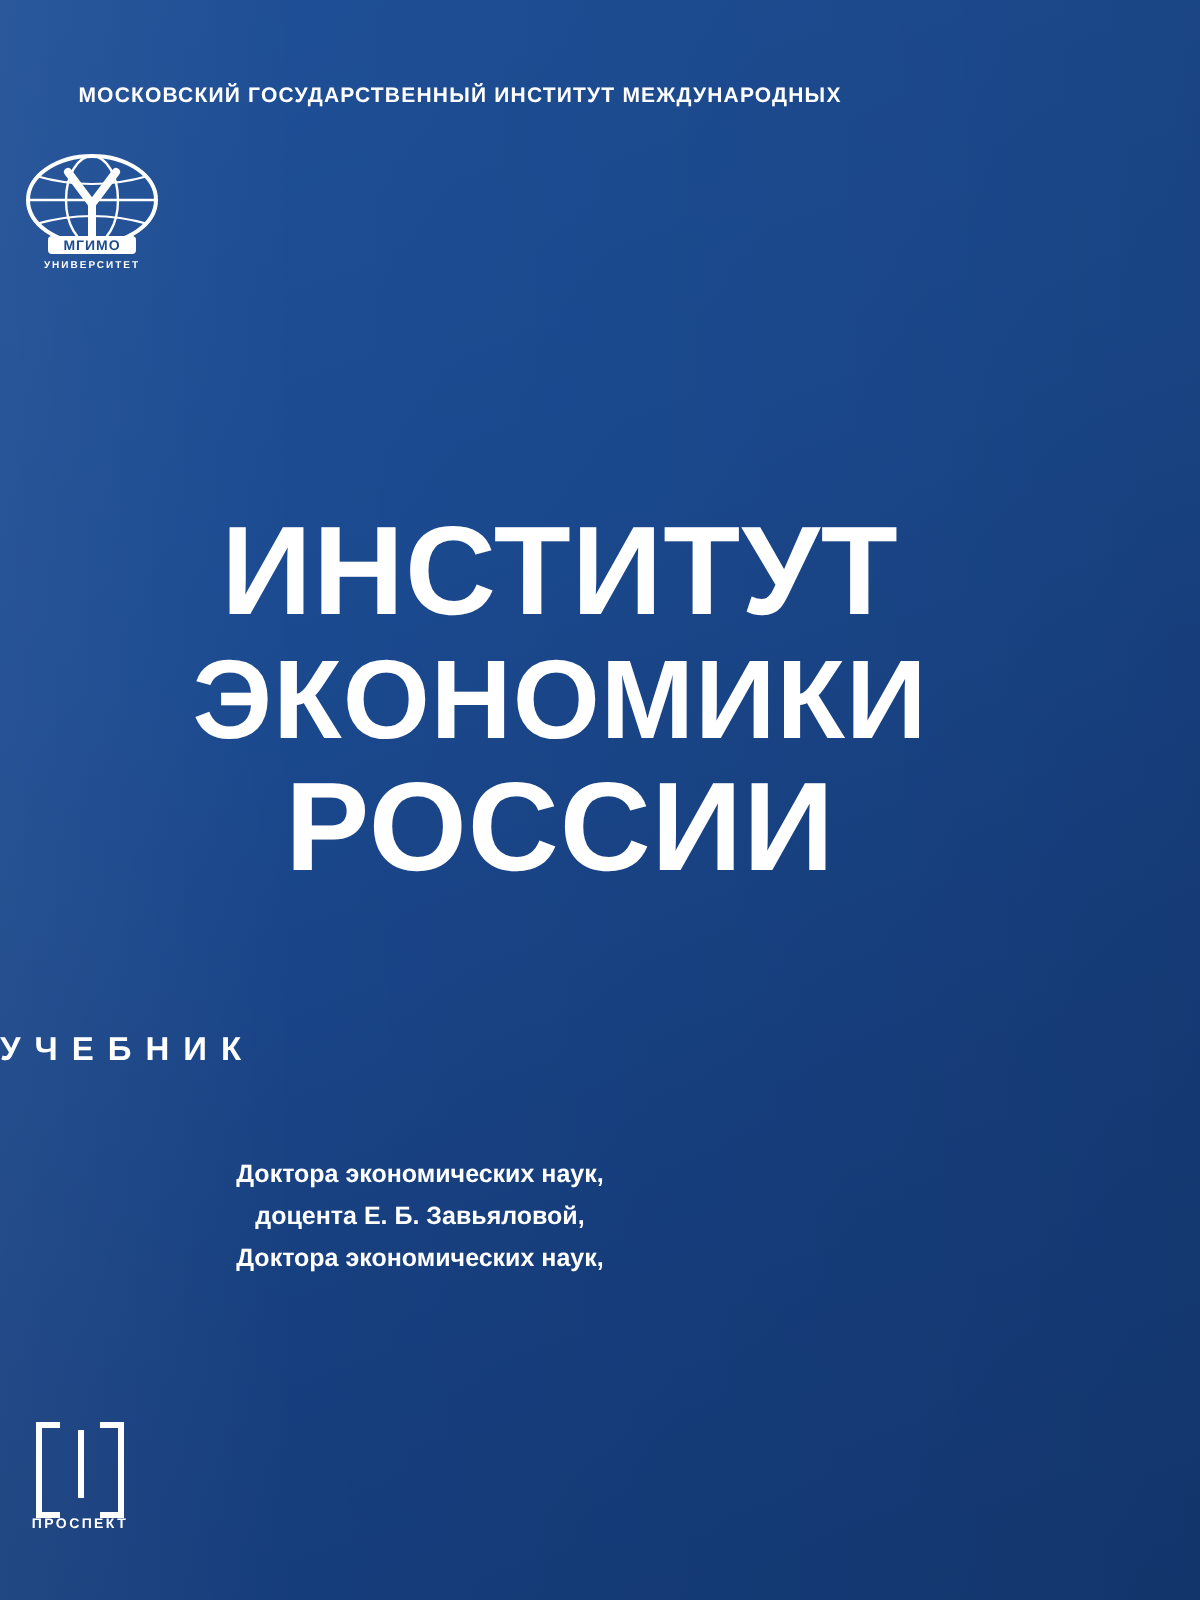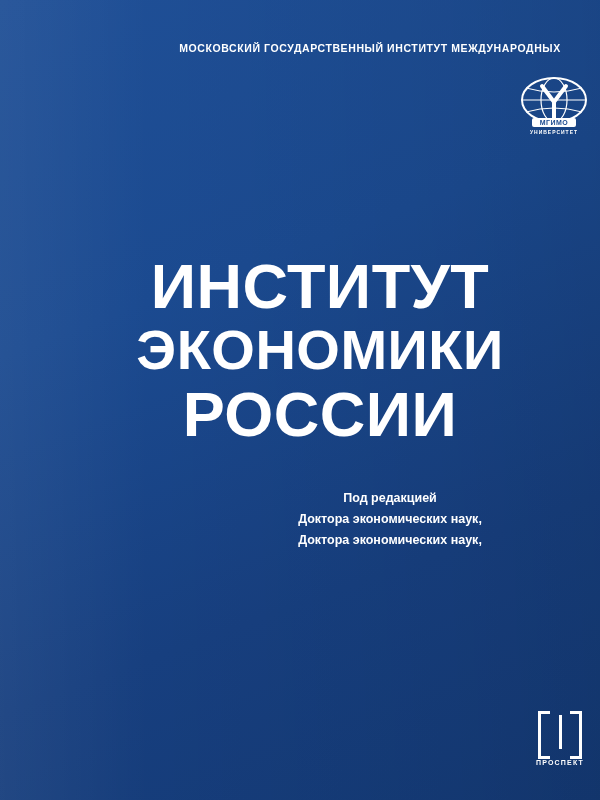--- a/index.html
+++ b/index.html
@@ -28,21 +28,21 @@
     background: linear-gradient(90deg, rgba(255,255,255,0.05) 0%, rgba(255,255,255,0.0) 25%, rgba(0,0,0,0.05) 75%, rgba(0,0,0,0.09) 100%);
     pointer-events: none;
   }
   .inner {
     position: relative;
     z-index: 2;
     width: 100%;
     height: 100%;
     display: flex;
     flex-direction: column;
-    align-items: flex-end;
+    align-items: flex-start;
   }
   .publisher-block {
     margin-top: 40px;
     width: 460px;
     text-align: center;
   }
   .publisher-line {
     color: #ffffff;
     font-size: 10.5px;
     font-weight: bold;
@@ -176,24 +176,25 @@
         <text x="46" y="60" text-anchor="middle" font-family="Liberation Sans, sans-serif" font-size="5" font-weight="bold" fill="#ffffff" letter-spacing="1">УНИВЕРСИТЕТ</text>
       </svg>
     </div>
 
     <div class="title-block">
       <div class="title-line">ИНСТИТУТ</div>
       <div class="title-line second">ЭКОНОМИКИ</div>
       <div class="title-line">РОССИИ</div>
     </div>
 
+    <div class="subtitle">УЧЕБНИК</div>
 
     <div class="editors">
-      <div class="editors-heading">Под редакцией</div>
       <div class="editors-line">Доктора экономических наук,</div>
+      <div class="editors-line">доцента Е. Б. Завьяловой,</div>
       <div class="editors-line">Доктора экономических наук,</div>
     </div>
 
     <div class="spacer"></div>
 
     <div class="logo-block">
       <div class="logo-mark">
         <span class="bracket-left"></span>
         <span class="stem"></span>
         <span class="bracket-right"></span>

